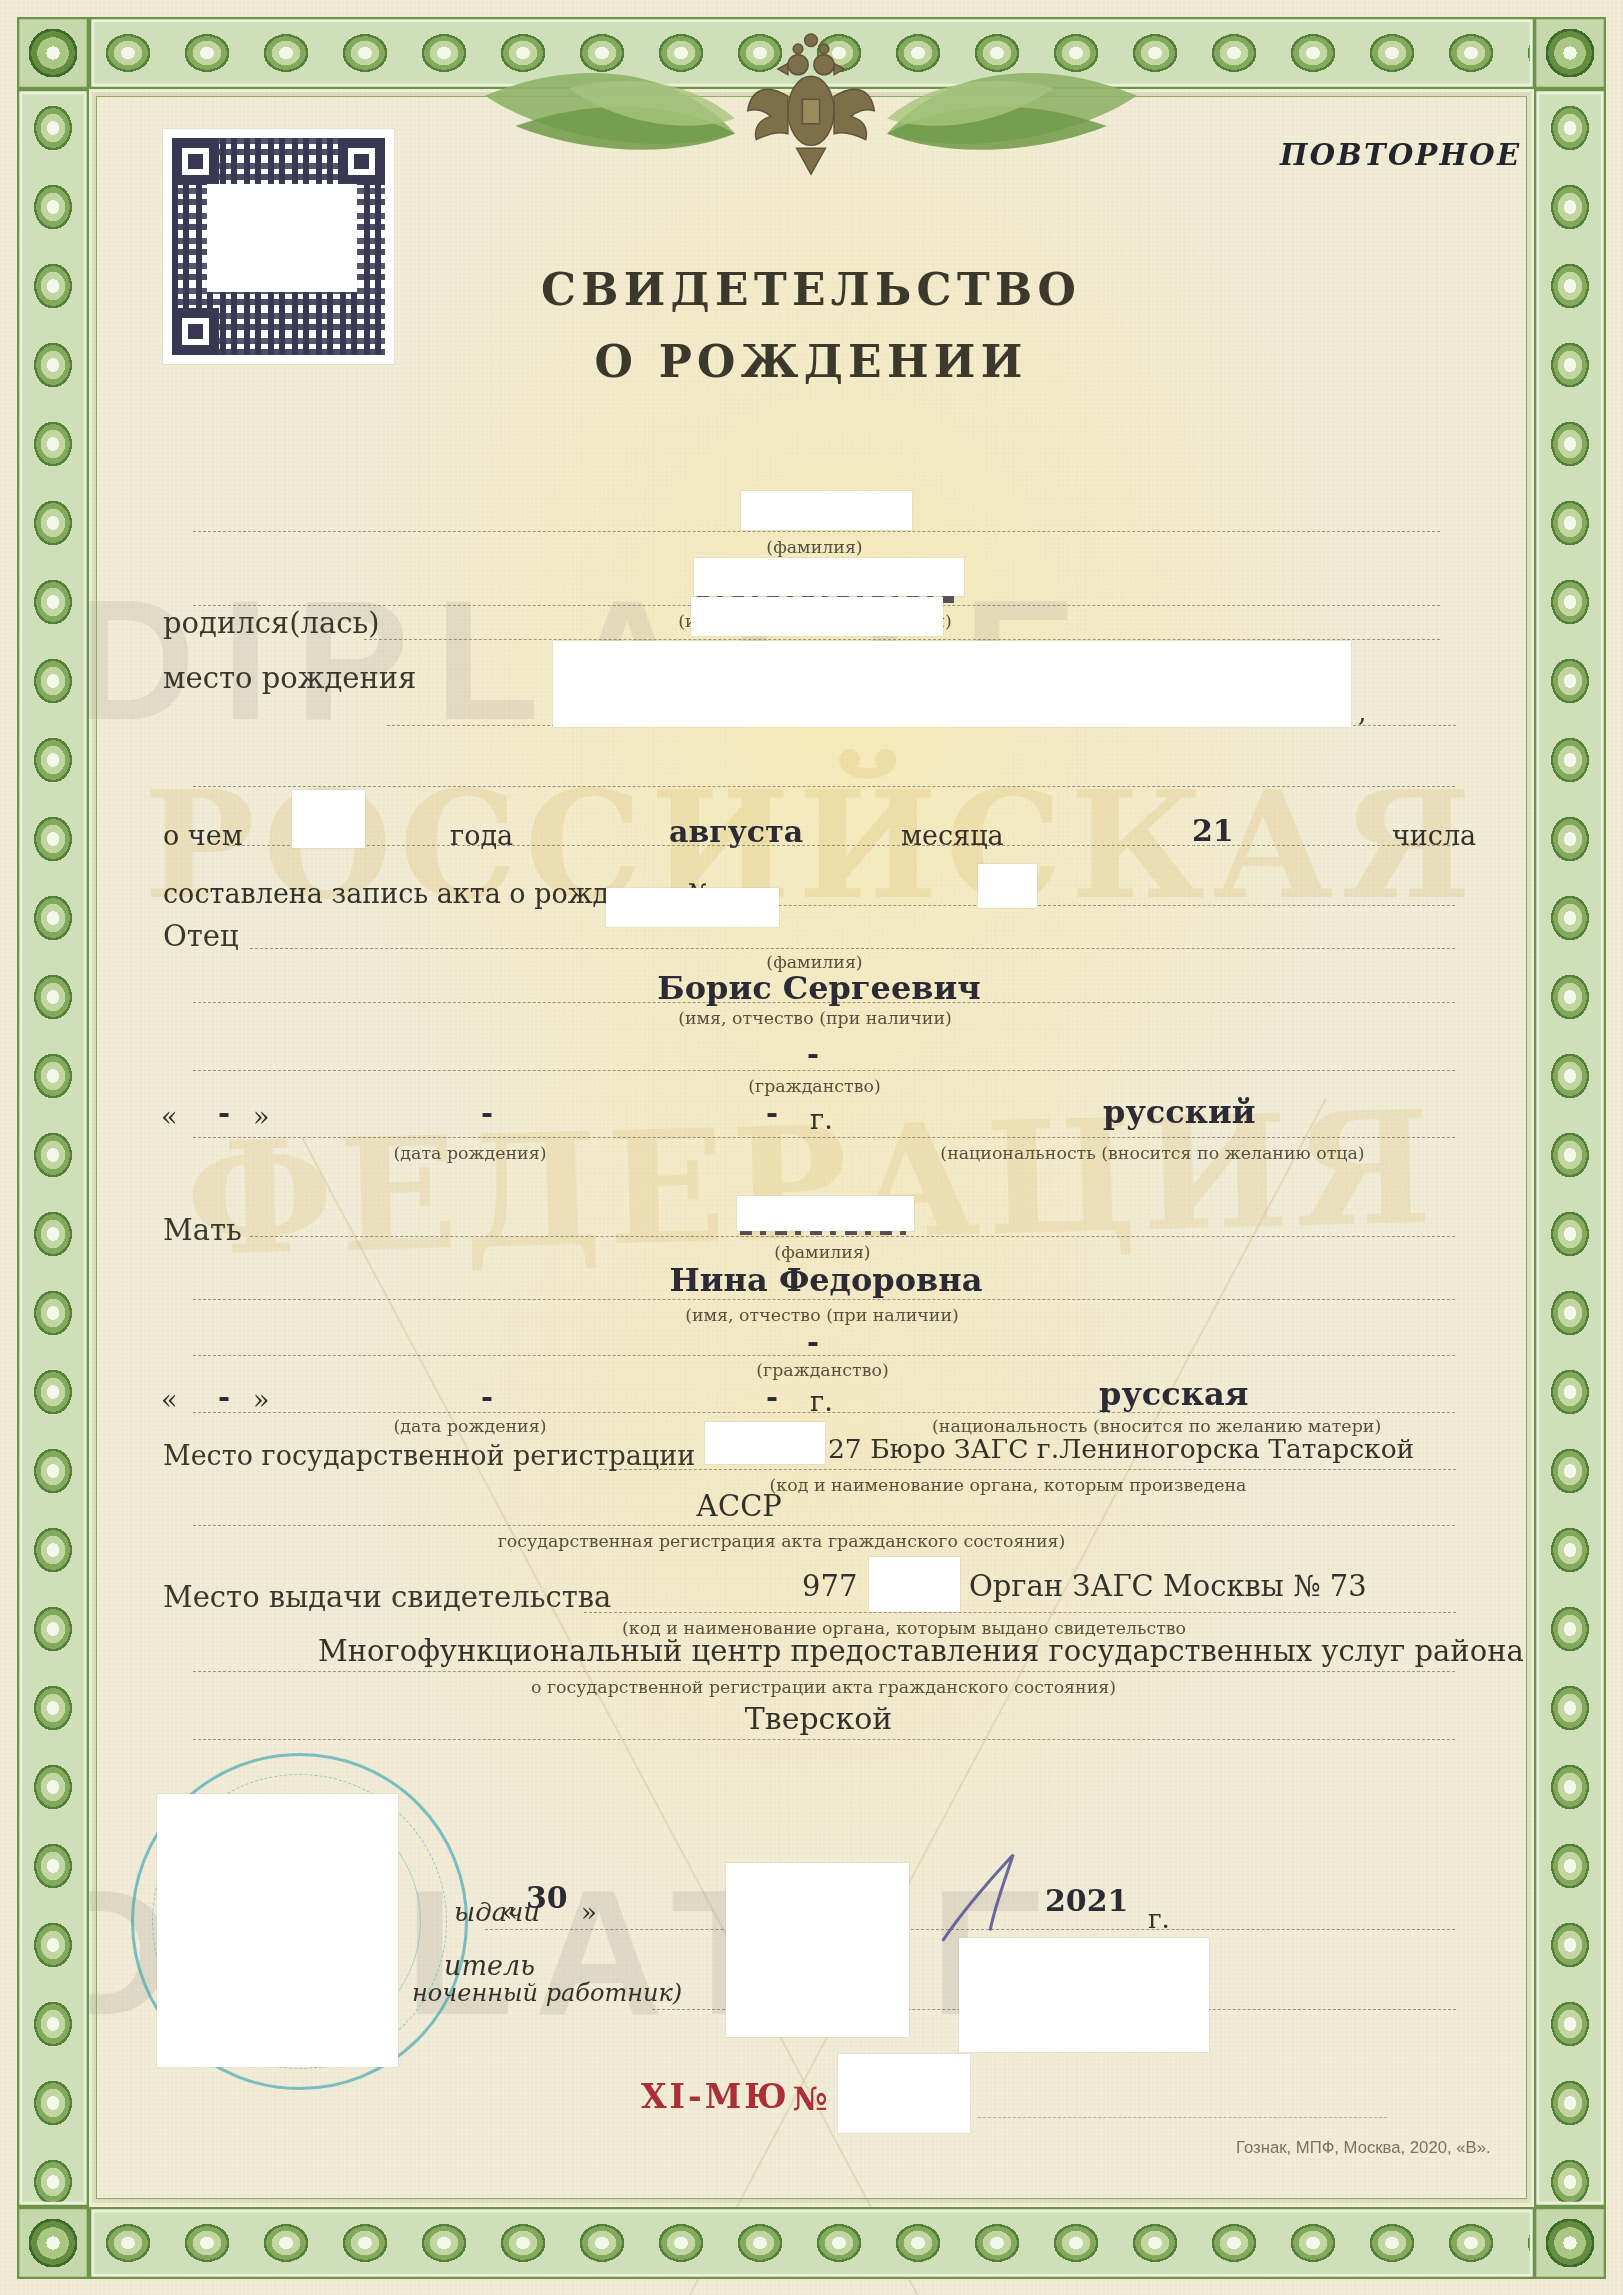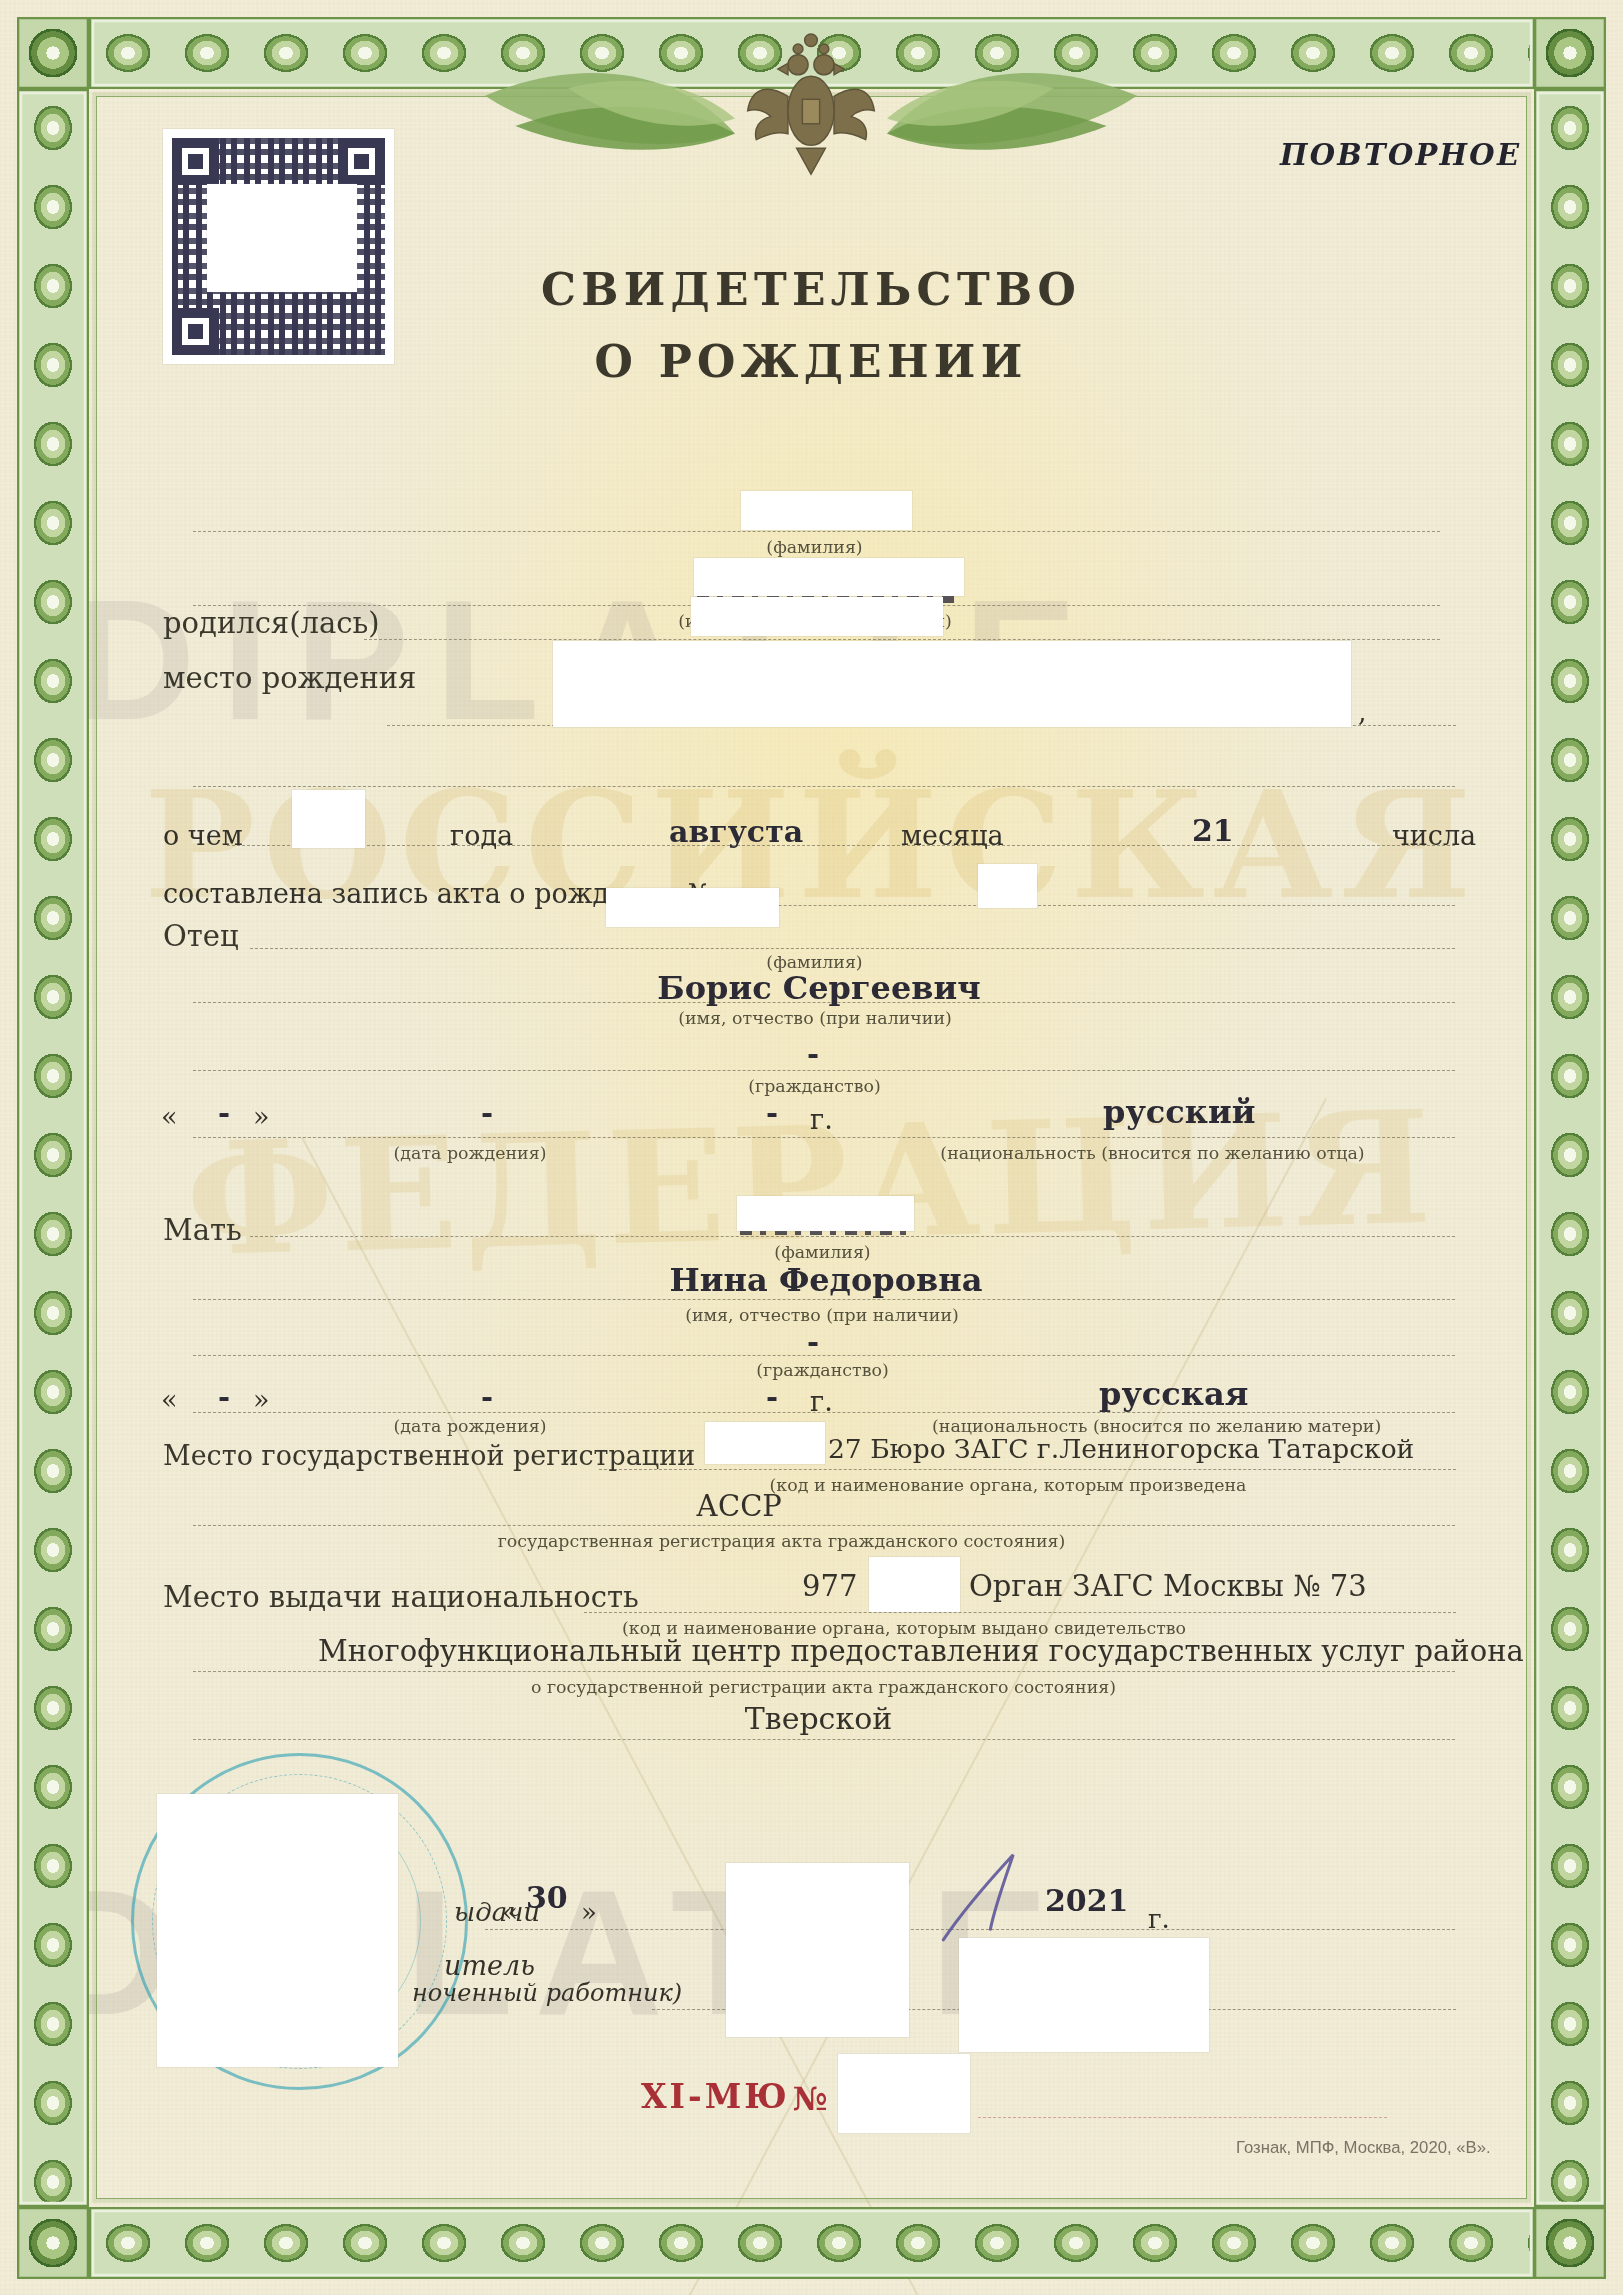--- a/index.html
+++ b/index.html
@@ -194,21 +194,21 @@
 
   <div class="lbl" style="left:163px;top:1440px;">Место государственной регистрации</div>
   <div class="rule" style="left:599px;top:1469px;width:857px;"></div>
   <div class="box" style="left:705px;top:1422px;width:120px;height:42px;"></div>
   <div class="val" style="left:828px;top:1433px;font-size:26.5px;">27 Бюро ЗАГС г.Лениногорска Татарской</div>
   <div class="cap" style="left:758px;top:1475px;width:500px;">(код и наименование органа, которым произведена</div>
   <div class="val" style="left:696px;top:1489px;font-size:29px;">АССР</div>
   <div class="rule" style="left:193px;top:1525px;width:1262px;"></div>
   <div class="cap" style="left:425px;top:1531px;width:713px;">государственная регистрация акта гражданского состояния)</div>
 
-  <div class="lbl" style="left:163px;top:1580px;font-size:29px;">Место выдачи национальность</div>
+  <div class="lbl" style="left:163px;top:1580px;font-size:29px;">Место выдачи свидетельства</div>
   <div class="rule" style="left:584px;top:1612px;width:872px;"></div>
   <div class="val" style="left:802px;top:1569px;font-size:29px;">977</div>
   <div class="box" style="left:869px;top:1557px;width:91px;height:55px;"></div>
   <div class="val" style="left:969px;top:1569px;font-size:29px;">Орган ЗАГС Москвы № 73</div>
   <div class="cap" style="left:622px;top:1618px;width:485px;">(код и наименование органа, которым выдано свидетельство</div>
   <div class="val" style="left:318px;top:1634px;width:993px;text-align:center;font-size:29px;">Многофункциональный центр предоставления государственных услуг района</div>
   <div class="rule" style="left:193px;top:1671px;width:1262px;"></div>
   <div class="cap" style="left:531px;top:1677px;width:576px;">о государственной регистрации акта гражданского состояния)</div>
   <div class="val" style="left:705px;top:1701px;width:227px;text-align:center;font-size:30px;">Тверской</div>
   <div class="rule" style="left:193px;top:1739px;width:1262px;"></div>

